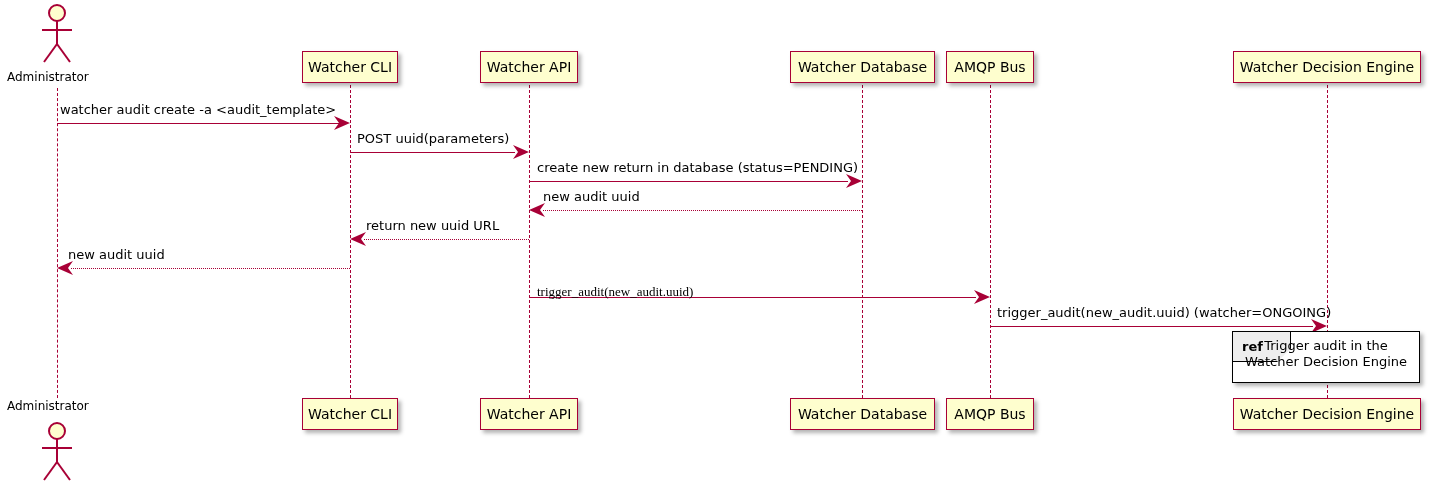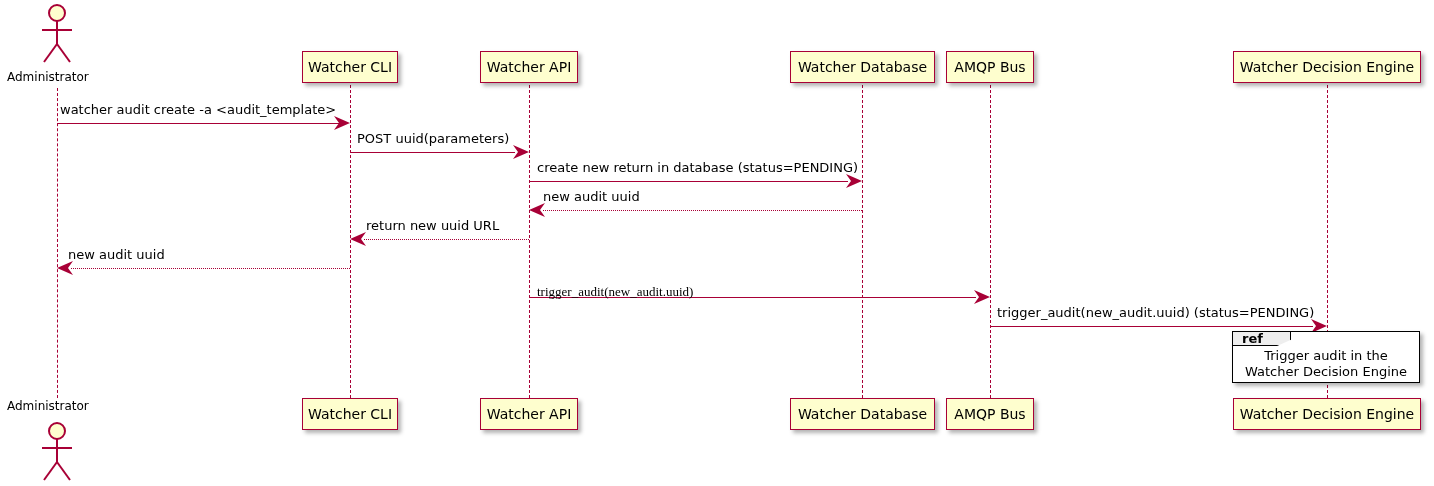--- a/index.html
+++ b/index.html
@@ -196,27 +196,27 @@
   <svg class="arrowhead" style="left:56px; top:259px;" width="18" height="18" viewBox="0 0 18 18">
     <path d="M 17 2 L 1 9 L 17 16 L 12 9 Z" fill="#A80036"></path>
   </svg>
 
   <div class="msg-label" style="left:537px; top:285px;font-family:Liberation Serif, serif;">trigger_audit(new_audit.uuid)</div>
   <div class="msg-line" style="left:529px; top:297px; width:447px;"></div>
   <svg class="arrowhead" style="left:974px; top:288px;" width="18" height="18" viewBox="0 0 18 18">
     <path d="M 0 2 L 16 9 L 0 16 L 5 9 Z" fill="#A80036"></path>
   </svg>
 
-  <div class="msg-label" style="left:997px; top:306px;">trigger_audit(new_audit.uuid) (status=PENDING)</div>
+  <div class="msg-label" style="left:997px; top:306px;">trigger_audit(new_audit.uuid) (watcher=ONGOING)</div>
   <div class="msg-line" style="left:990px; top:326px; width:323px;"></div>
   <svg class="arrowhead" style="left:1311px; top:317px;" width="18" height="18" viewBox="0 0 18 18">
     <path d="M 0 2 L 16 9 L 0 16 L 5 9 Z" fill="#A80036"></path>
   </svg>
 
   <div class="ref-box" style="left:1232px; top:331px; width:188px; height:52px;">
-    <div class="ref-tab" style="width:58px; height:14px;">ref</div>
-    <div class="ref-body" style="top:16px;">
+    <div class="ref-tab" style="width:58px; height:30px;">ref</div>
+    <div class="ref-body" style="top:6px;">
       <div>Trigger audit in the</div>
       <div>Watcher Decision Engine</div>
     </div>
   </div>
 
 </div>
 
 </body></html>

